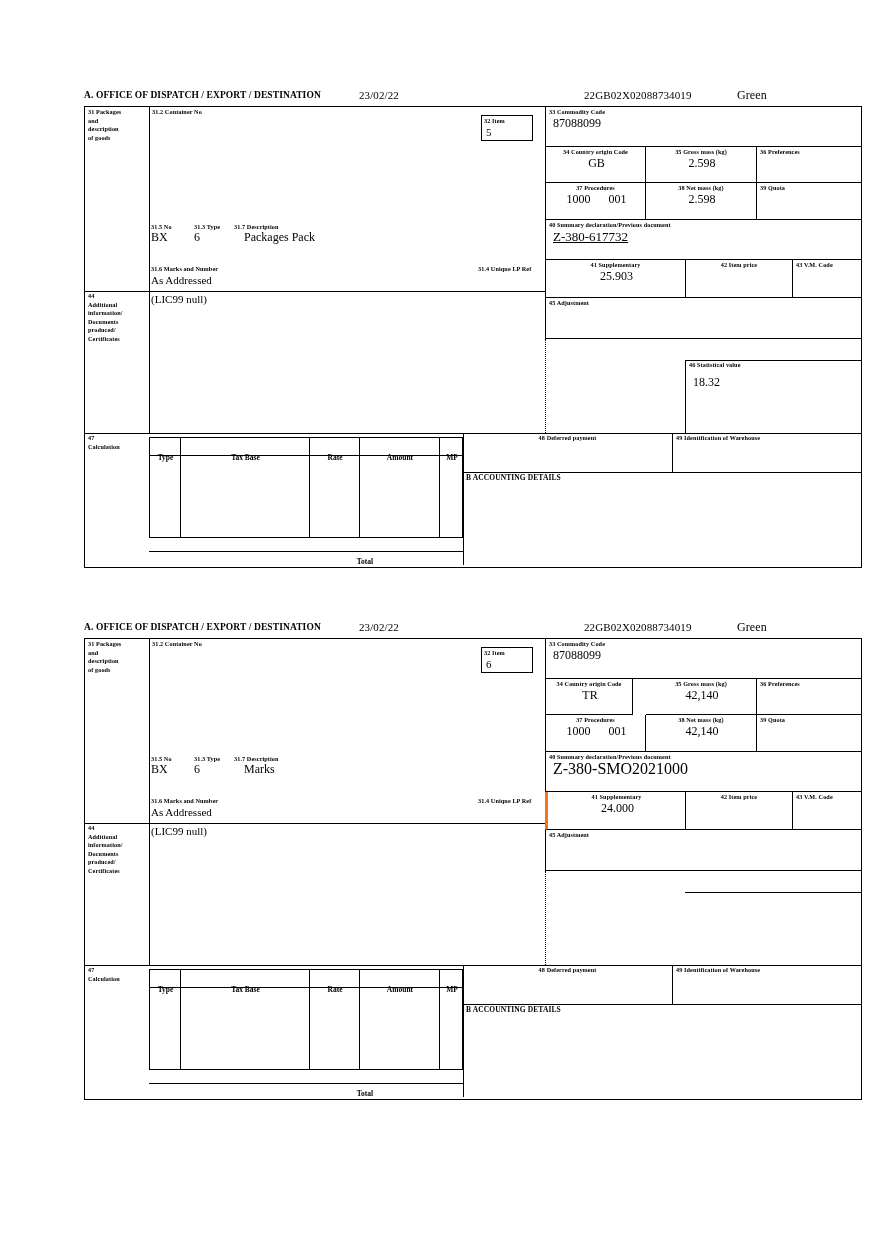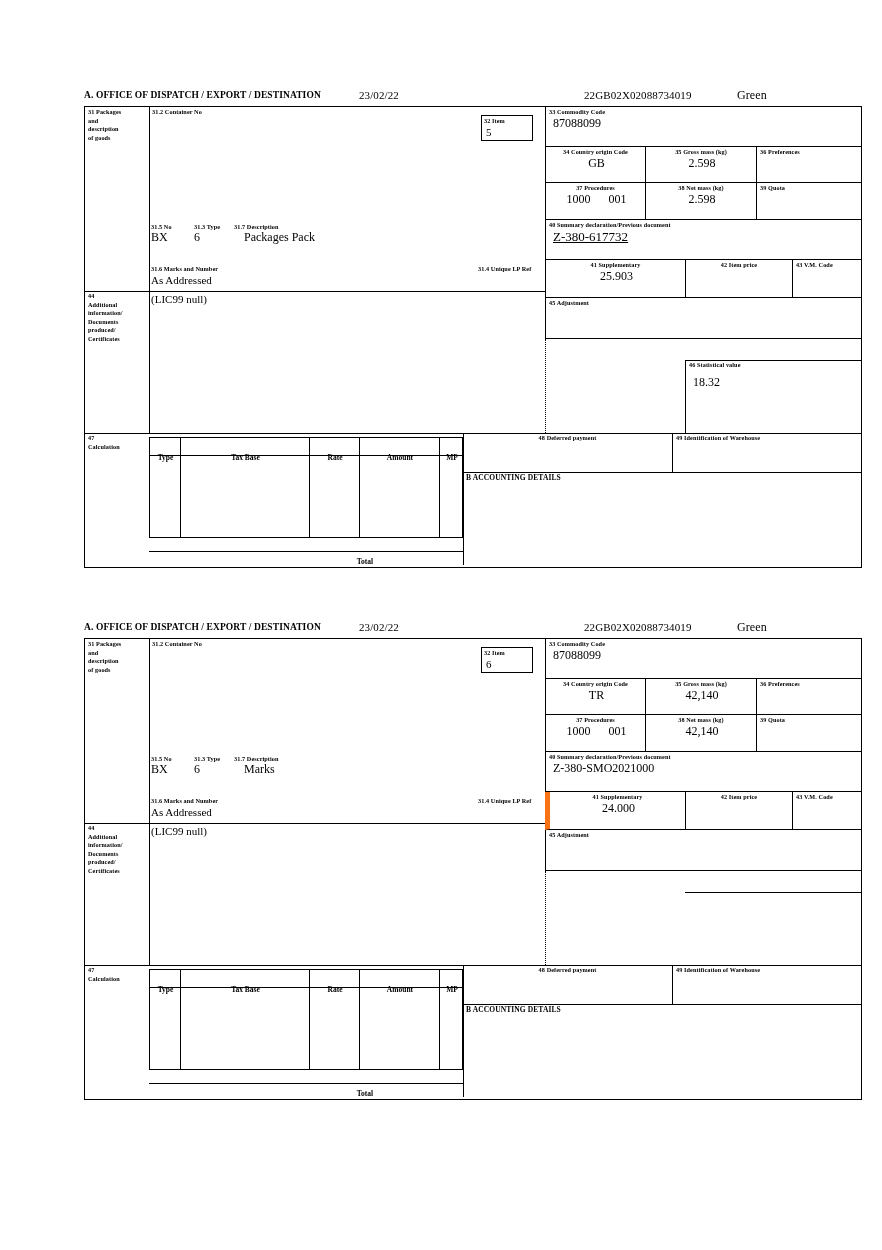--- a/index.html
+++ b/index.html
@@ -374,21 +374,21 @@
         <span class="val" style="font-size:11px;">(LIC99 null)</span>
       </div>
 
       <div class="vdiv" style="left:460px;top:0;height:220px;"></div>
 
       <div class="cell pad bb" style="left:460px;top:0;width:316px;height:40px;border-left:1px solid #000;">
         <span class="lbl">33 Commodity Code</span>
         <span class="val" style="padding-left:4px;font-size:12px;">87088099</span>
       </div>
 
-      <div class="cell pad bb br" style="left:460px;top:40px;width:101px;height:36px;border-left:1px solid #000;">
+      <div class="cell pad bb br" style="left:460px;top:40px;width:88px;height:36px;border-left:1px solid #000;">
         <span class="lbl">34 Country origin Code</span>
         <span class="val" style="padding-left:2px;font-size:12px;">TR</span>
       </div>
       <div class="cell pad bb br" style="left:561px;top:40px;width:111px;height:36px;">
         <span class="lbl">35 Gross mass (kg)</span>
         <span class="val" style="padding-left:2px;font-size:12px;">42,140</span>
       </div>
       <div class="cell pad bb" style="left:672px;top:40px;width:104px;height:36px;">
         <span class="lbl">36 Preferences</span>
         <span class="val" style="padding-left:2px;font-size:12px;"></span>
@@ -402,24 +402,24 @@
         <span class="lbl">38 Net mass (kg)</span>
         <span class="val" style="padding-left:2px;font-size:12px;">42,140</span>
       </div>
       <div class="cell pad bb" style="left:672px;top:76px;width:104px;height:37px;">
         <span class="lbl">39 Quota</span>
         <span class="val" style="padding-left:2px;font-size:12px;"></span>
       </div>
 
       <div class="cell pad bb" style="left:460px;top:113px;width:316px;height:40px;border-left:1px solid #000;">
         <span class="lbl">40 Summary declaration/Previous document</span>
-        <span class="val" style="padding-left:4px;font-size:12px;">Z-380-SMO2021000</span>
-      </div>
-
-      <div class="cell pad bb br" style="left:460px;top:153px;width:141px;height:38px;border-left:5px solid #f97316;">
+        <span class="val" style="padding-left:4px;font-size:16px;">Z-380-SMO2021000</span>
+      </div>
+
+      <div class="cell pad bb br" style="left:460px;top:153px;width:141px;height:38px;border-left:3px solid #f97316;">
         <span class="lbl">41 Supplementary</span>
         <span class="val" style="padding-left:2px;font-size:12px;">24.000</span>
       </div>
       <div class="cell pad bb br" style="left:601px;top:153px;width:107px;height:38px;">
         <span class="lbl">42 Item price</span>
         <span class="val" style="padding-left:2px;font-size:12px;"></span>
       </div>
       <div class="cell pad bb" style="left:708px;top:153px;width:68px;height:38px;">
         <span class="lbl">43 V.M. Code</span>
         <span class="val" style="padding-left:2px;font-size:12px;"></span>

